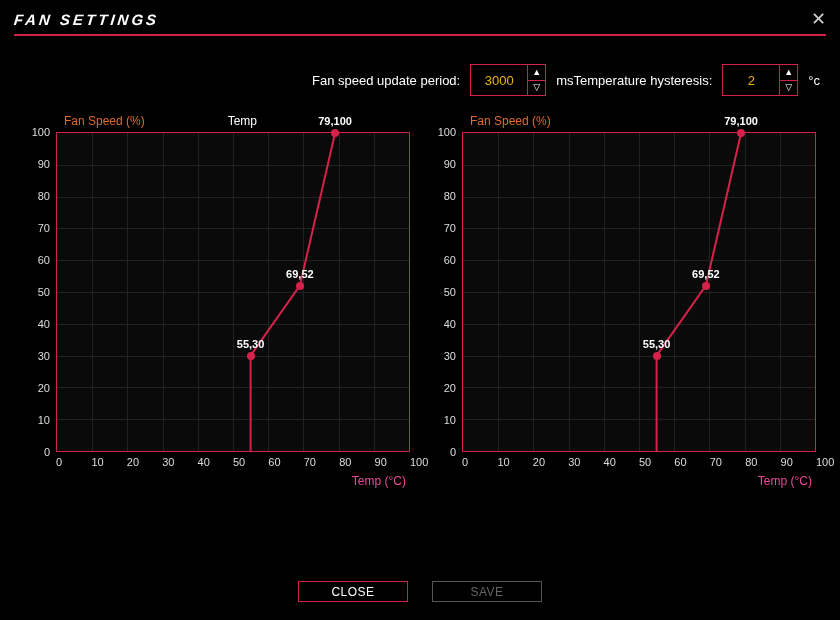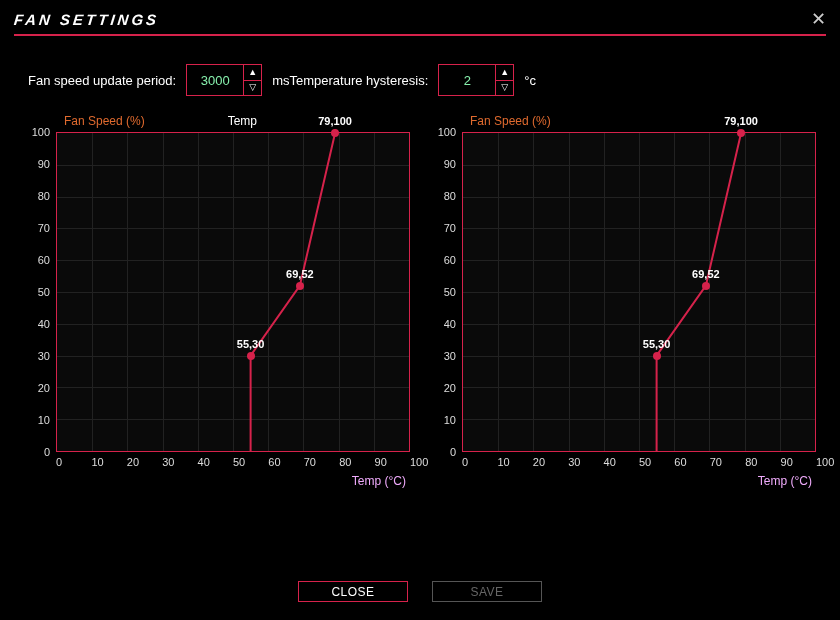--- a/index.html
+++ b/index.html
@@ -33,39 +33,39 @@
     cursor: pointer;
     line-height: 1;
   }
   .hr {
     margin: 0 14px;
     border: none;
     border-top: 2px solid #d6224b;
   }
   .controls {
     display: flex;
-    justify-content: flex-start;
+    justify-content: flex-end;
     padding: 28px 20px 18px 28px;
   }
   .ctrl-group {
     display: flex;
     align-items: center;
     gap: 10px;
   }
   .ctrl-label { font-size: 13px; }
   .numbox {
     display: flex;
     border: 1px solid #d6224b;
     height: 32px;
   }
   .numbox input {
     width: 56px;
     background: #000;
     border: none;
-    color: #86efac;
+    color: #eab308;
     text-align: center;
     font-size: 13px;
     outline: none;
   }
   .spin {
     display: flex;
     flex-direction: column;
     border-left: 1px solid #d6224b;
     width: 18px;
   }
@@ -132,21 +132,21 @@
     display:flex;
     margin-left:32px;
     justify-content: space-between;
     font-size:11px;
     color:#ddd;
     padding-top:4px;
   }
   .x-axis span { display:inline-block; width:0; text-align:center; transform: translateX(-50%); }
   .axisX-label {
     text-align: right;
-    color: #f0abfc;
+    color: #ec4899;
     font-size: 12px;
     margin-top: 6px;
     padding-right: 4px;
   }
 
   .footer {
     position: absolute;
     bottom: 18px;
     left: 0; right: 0;
     display:flex;

